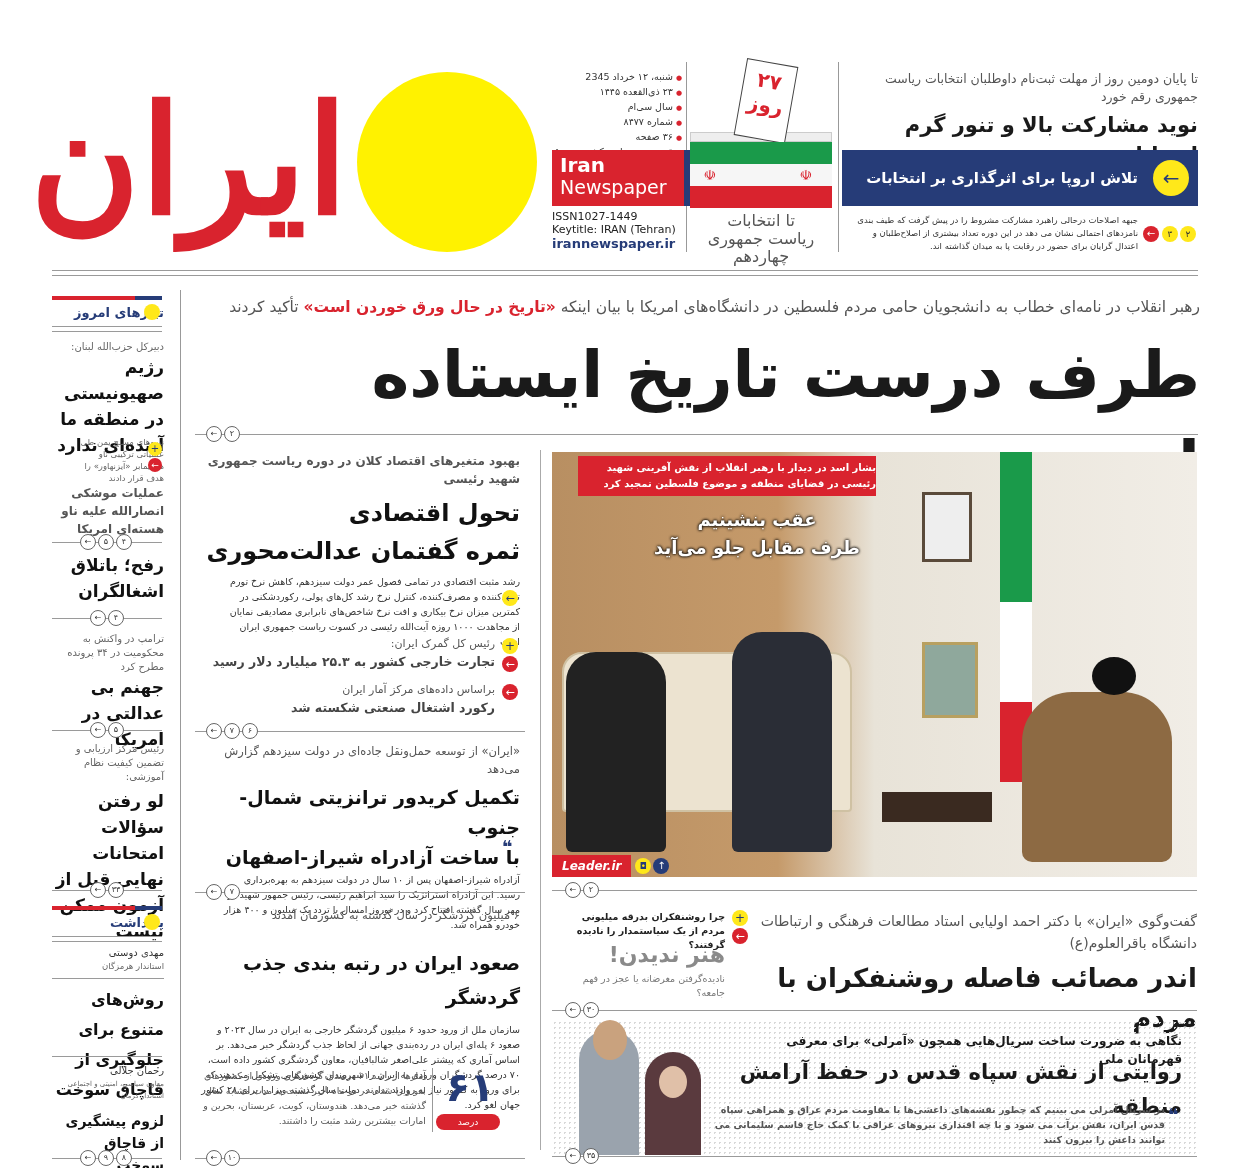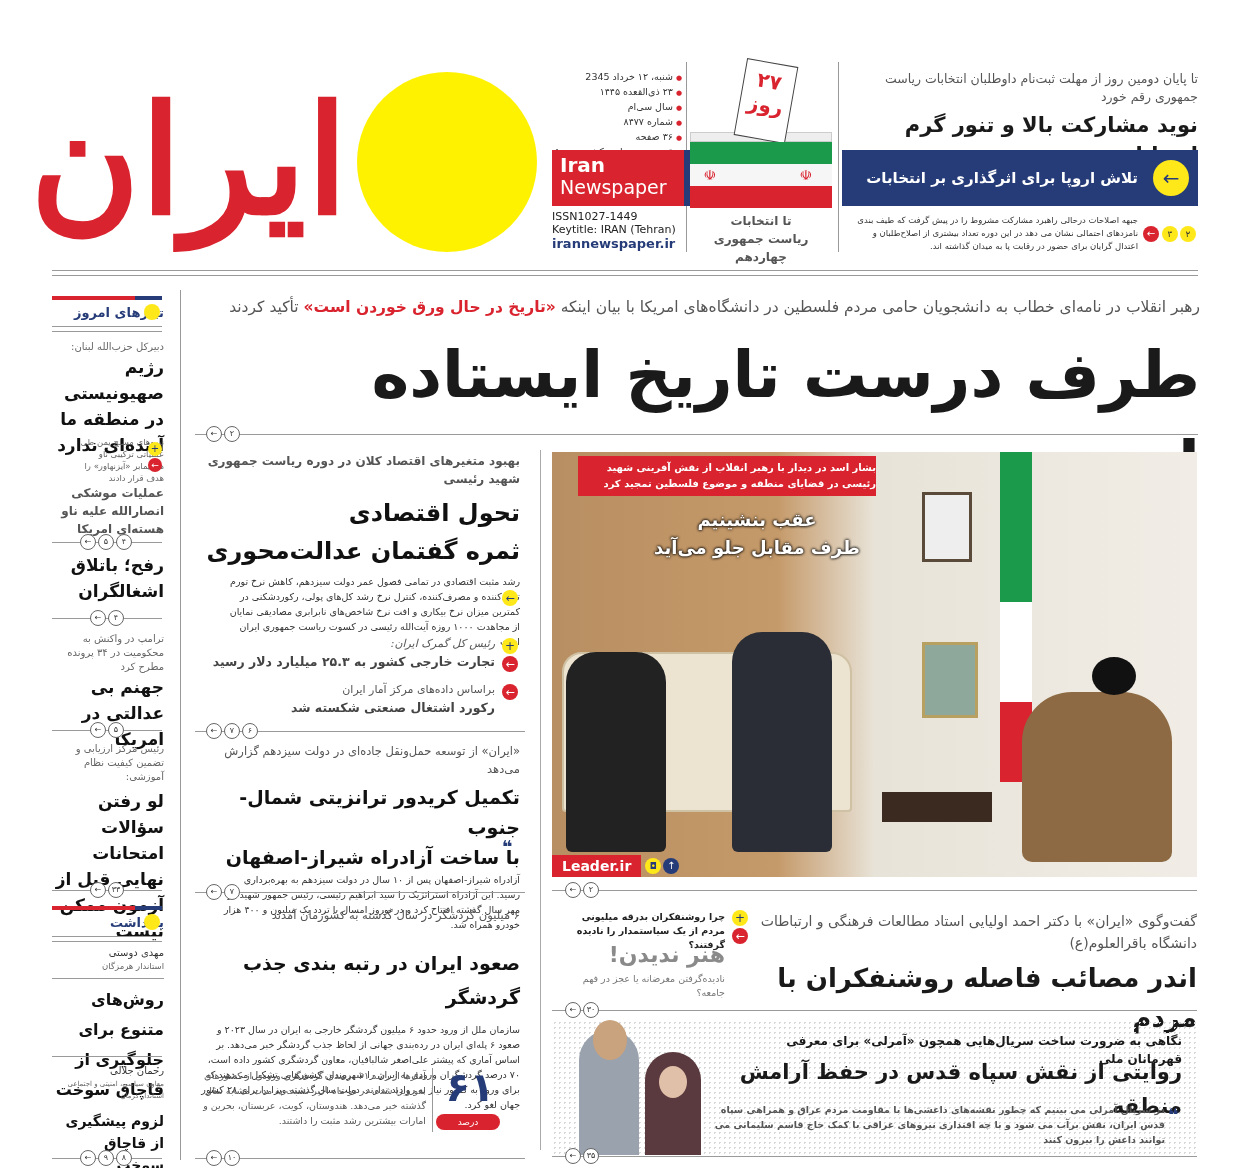--- a/index.html
+++ b/index.html
@@ -23,21 +23,21 @@
 
   .vsep { position: absolute; width: 1px; background: #999; }
 
   .ballot { position: absolute; left: 690px; top: 62px; width: 142px; height: 148px; }
   .ballot-card { position: absolute; left: 50px; top: 0; width: 52px; height: 78px; background: #fff; border: 1px solid #444; transform: rotate(10deg); color: #d9232e; font-weight: bold; text-align: center; font-size: 20px; line-height: 24px; padding-top: 6px; }
   .box-top { position: absolute; left: 0; top: 70px; width: 142px; height: 10px; background: #eee; border: 1px solid #ccc; }
   .box-green { position: absolute; left: 0; top: 80px; width: 142px; height: 22px; background: #1a9a4a; }
   .box-white { position: absolute; left: 0; top: 102px; width: 142px; height: 22px; background: #f6f6f6; }
   .box-red { position: absolute; left: 0; top: 124px; width: 142px; height: 22px; background: #d9232e; }
   .emblem { position: absolute; top: 104px; width: 12px; height: 18px; color: #d9232e; font-size: 14px; line-height: 18px; text-align: center; }
-  .ballot-caption { position: absolute; left: 690px; top: 212px; width: 142px; text-align: center; font-size: 12px; line-height: 18px; color: #555; font-weight: bold; }
+  .ballot-caption { position: absolute; left: 690px; top: 212px; width: 142px; text-align: center; font-size: 16px; line-height: 18px; color: #555; font-weight: normal; }
 
   .navy-band { position: absolute; left: 684px; top: 150px; width: 6px; height: 56px; background: #263c78; }
 
   .top-kicker { position: absolute; left: 848px; top: 70px; width: 350px; font-size: 12.5px; line-height: 18px; color: #555; text-align: right; }
   .top-head { position: absolute; left: 848px; top: 110px; width: 350px; font-size: 21px; font-weight: bold; line-height: 30px; text-align: right; }
   .top-navy { position: absolute; left: 842px; top: 150px; width: 356px; height: 56px; background: #263c78; color: #fff; font-weight: bold; font-size: 15px; line-height: 56px; padding-right: 60px; text-align: right; }
   .arrow-circle { position: absolute; border-radius: 50%; display: flex; align-items: center; justify-content: center; font-size: 16px; line-height: 1; }
   .yellow-circle { background: #ffe81a; color: #263c78; }
   .red-circle { background: #d9232e; color: #fff; }
   .num-dot { position: absolute; width: 16px; height: 16px; border-radius: 50%; background: #ffe81a; font-size: 9px; line-height: 16px; text-align: center; color: #333; }
@@ -74,21 +74,21 @@
   .sofa { position: absolute; left: 10px; top: 200px; width: 290px; height: 160px; background: #ece3d0; border-radius: 20px 20px 4px 4px; border: 2px solid #cfc1a3; }
   .person { position: absolute; background: #222; border-radius: 30px 30px 6px 6px; }
   .flag-g { position: absolute; left: 448px; top: 0; width: 32px; height: 150px; background: #1a9a4a; }
   .flag-w { position: absolute; left: 448px; top: 150px; width: 32px; height: 100px; background: #fff; }
   .flag-r { position: absolute; left: 448px; top: 250px; width: 32px; height: 80px; background: #d9232e; }
   .frame { position: absolute; background: #eee; border: 3px solid #5a4a3a; }
   .robe { position: absolute; left: 470px; top: 240px; width: 150px; height: 170px; background: #8d6a43; border-radius: 50px 50px 10px 10px; }
   .turban { position: absolute; left: 540px; top: 205px; width: 44px; height: 38px; background: #111; border-radius: 50%; }
   .table { position: absolute; left: 330px; top: 340px; width: 110px; height: 30px; background: #3a2a20; }
   .credit { position: absolute; left: 0; bottom: 0; height: 22px; display: flex; align-items: center; direction: ltr; }
-  .credit .lbl { background: #d9232e; color: #fff; font-weight: bold; font-size: 14px; padding: 0 10px; line-height: 22px; }
+  .credit .lbl { background: #d9232e; color: #fff; font-weight: bold; font-size: 12px; padding: 0 10px; line-height: 22px; font-style: italic; }
 
   
   .br-kick { position: absolute; left: 760px; top: 910px; width: 437px; font-size: 14px; line-height: 22px; color: #555; text-align: right; }
   .br-head { position: absolute; left: 720px; top: 958px; width: 477px; font-size: 26px; font-weight: bold; line-height: 40px; text-align: right; }
   .hn-kick { position: absolute; left: 565px; top: 910px; width: 160px; font-size: 9.5px; font-weight: bold; line-height: 14px; text-align: right; color: #222; }
   .hn-head { position: absolute; left: 565px; top: 940px; width: 160px; font-size: 22px; font-weight: bold; line-height: 30px; text-align: right; color: #8a8a8a; }
   .hn-sub { position: absolute; left: 565px; top: 972px; width: 160px; font-size: 9.5px; line-height: 14px; text-align: right; color: #777; }
 
   .dotted { position: absolute; left: 552px; top: 1020px; width: 645px; height: 135px; background-image: radial-gradient(#d8d8d8 1px, transparent 1px); background-size: 5px 5px; }
   .qods-kick { position: absolute; left: 760px; top: 1032px; width: 422px; font-size: 12px; font-weight: bold; line-height: 18px; text-align: right; }
@@ -252,21 +252,21 @@
 
 <div class="mid" style="top:452px;">
   <div class="mid-kick">بهبود متغیرهای اقتصاد کلان در دوره ریاست جمهوری شهید رئیسی</div>
   <div class="mid-head" style="margin-top:6px;">تحول اقتصادی</div>
   <div class="mid-head">ثمره گفتمان عدالت‌محوری</div>
   <div class="mid-body" style="margin-top:4px;padding-right:0;width:300px;">رشد مثبت اقتصادی در تمامی فصول عمر دولت سیزدهم، کاهش نرخ تورم تولیدکننده و مصرف‌کننده، کنترل نرخ رشد کل‌های پولی، رکوردشکنی در کمترین میزان نرخ بیکاری و افت نرخ شاخص‌های نابرابری مصادیقی نمایان از مجاهدت ۱۰۰۰ روزه آیت‌الله رئیسی در کسوت ریاست جمهوری ایران است</div>
 </div>
 <div class="arrow-circle yellow-circle" style="left:502px;top:590px;width:16px;height:16px;font-size:11px;">←</div>
 
 <div class="mid" style="top:636px;width:300px;">
-  <div class="side-kick" style="font-size:11px;line-height:16px;color:#555;font-style:italic;">رئیس کل گمرک ایران:</div>
+  <div class="side-kick" style="font-size:11px;line-height:16px;color:#555;">رئیس کل گمرک ایران:</div>
   <div style="font-size:12.5px;font-weight:bold;line-height:20px;color:#444;">تجارت خارجی کشور به ۲۵.۳ میلیارد دلار رسید</div>
 </div>
 <div class="arrow-circle yellow-circle" style="left:502px;top:638px;width:16px;height:16px;font-size:12px;">+</div>
 <div class="arrow-circle red-circle" style="left:502px;top:656px;width:16px;height:16px;font-size:11px;">←</div>
 <div class="mid" style="top:682px;width:300px;">
   <div class="side-kick" style="font-size:11px;line-height:16px;color:#555;">براساس داده‌های مرکز آمار ایران</div>
   <div style="font-size:12.5px;font-weight:bold;line-height:20px;color:#444;">رکورد اشتغال صنعتی شکسته شد</div>
 </div>
 <div class="arrow-circle red-circle" style="left:502px;top:684px;width:16px;height:16px;font-size:11px;">←</div>
 <div class="rule" style="left:195px;top:731px;width:330px;"></div>

